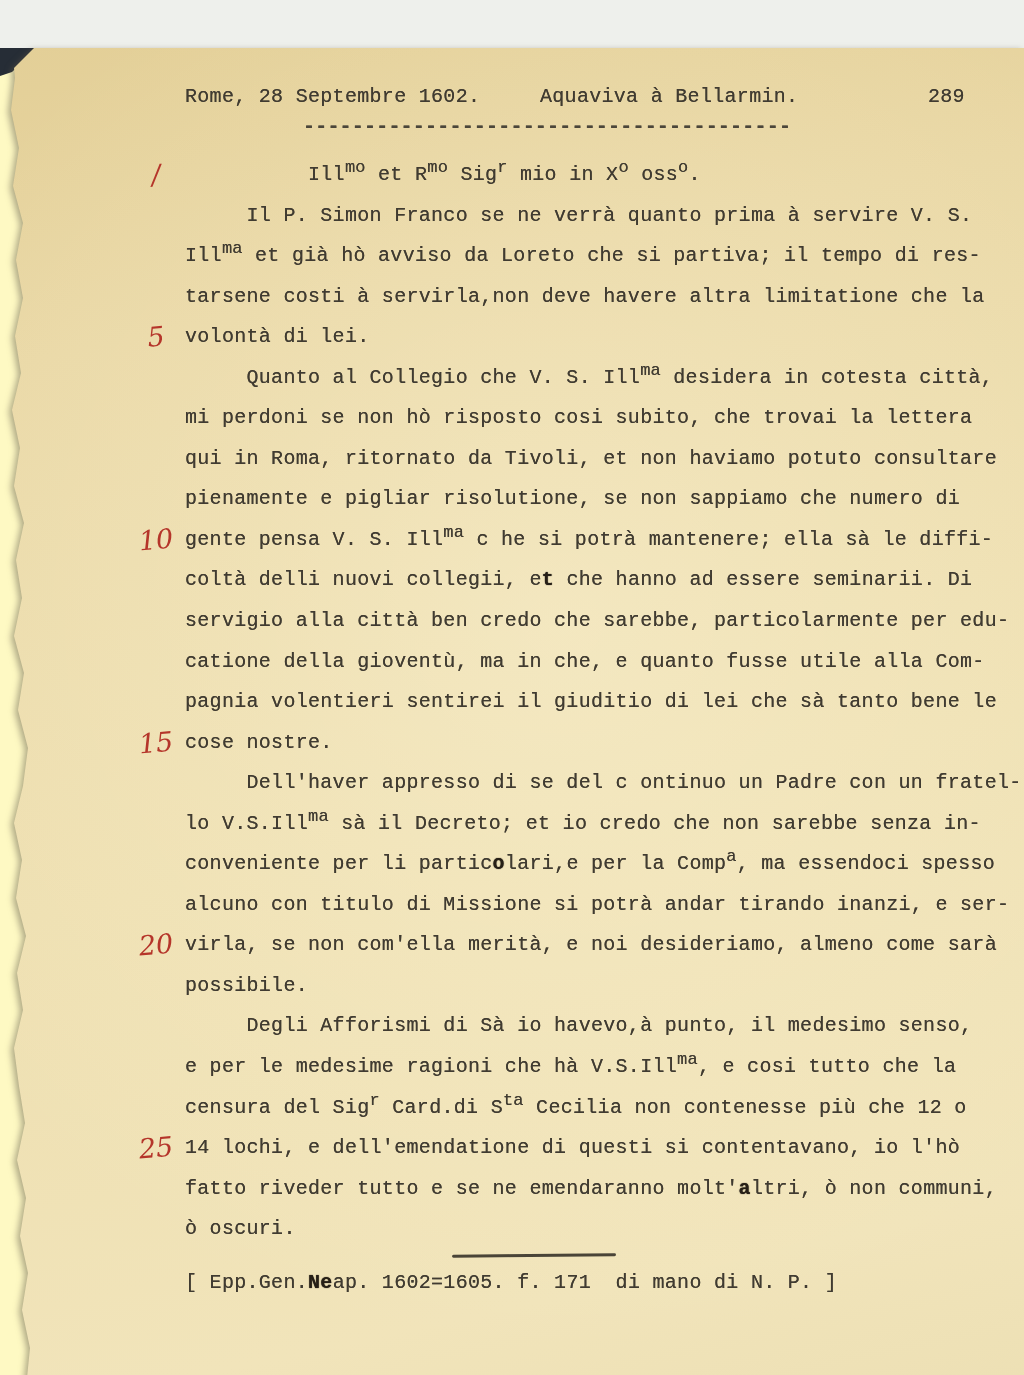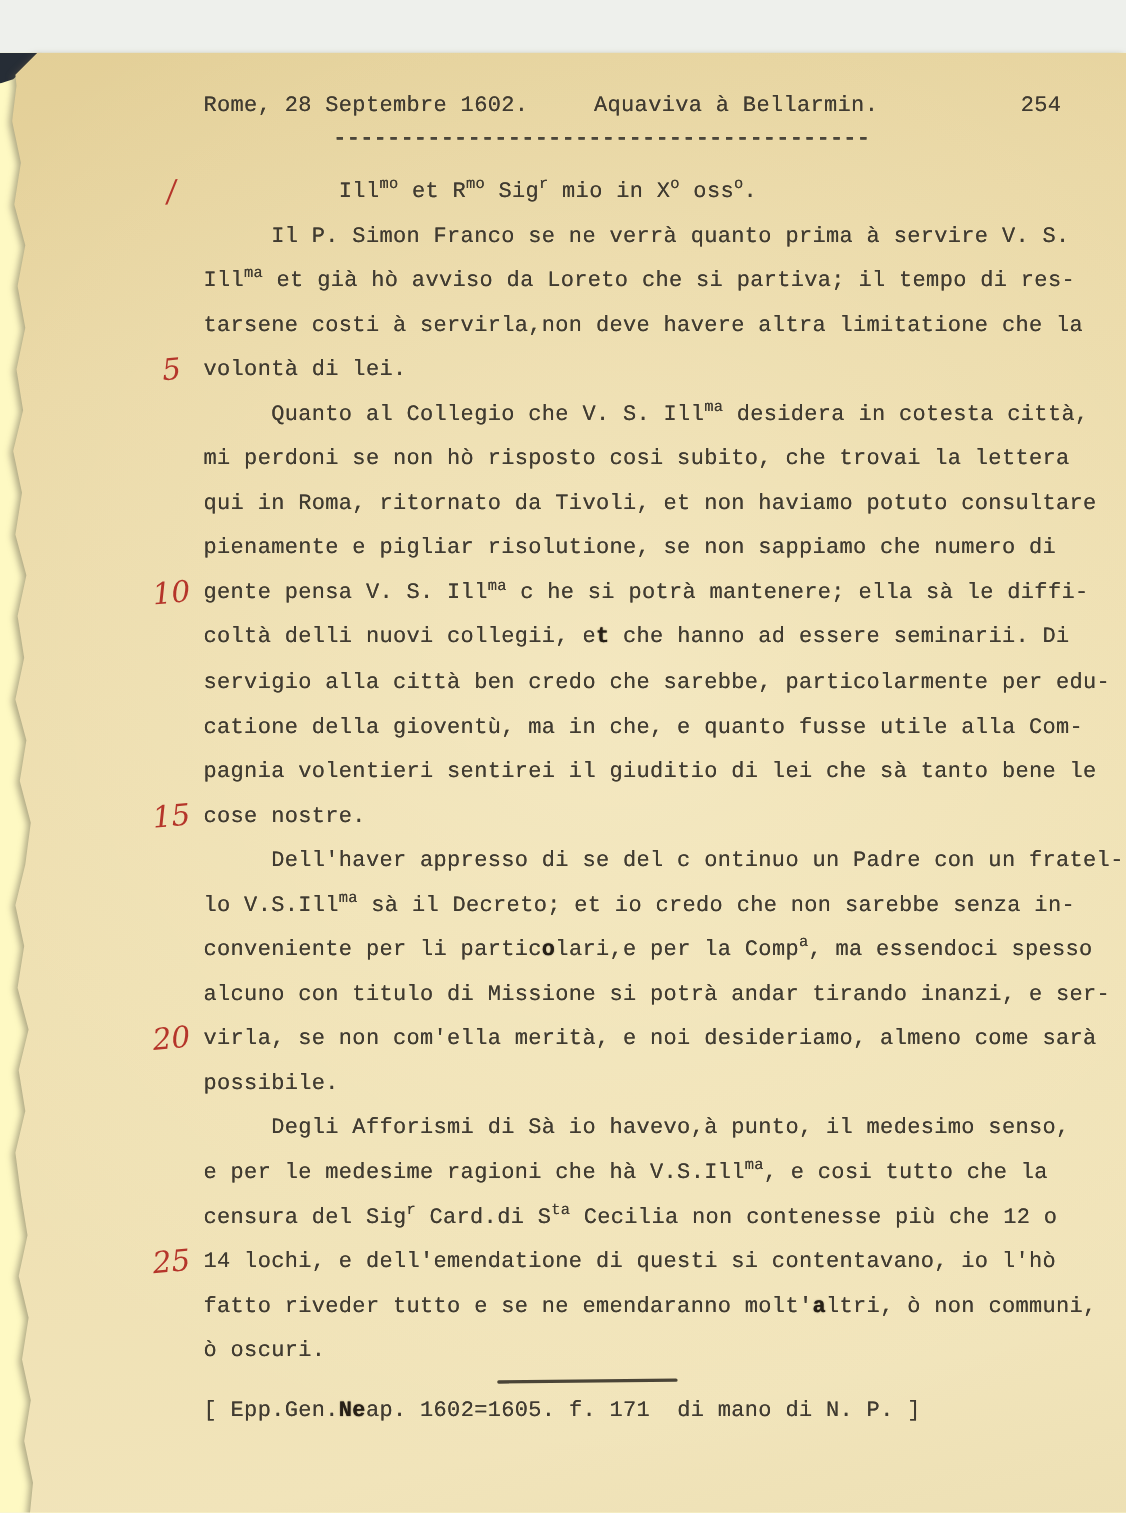--- a/index.html
+++ b/index.html
@@ -37,21 +37,21 @@
     font-size:20px;color:#403b31;letter-spacing:.3px;white-space:pre;
     text-shadow:0 0 .6px rgba(64,59,49,.85);
     position:absolute;line-height:26px;
   }
   .h-date{left:185px;top:36px;}
   .h-title{left:540px;top:36px;text-align:center;}
   .h-page{left:928px;top:36px;}
   .h-sep{left:303px;top:66px;font-weight:bold;letter-spacing:.2px;color:#4b463a;}
   .bodytext{left:185px;top:107px;line-height:40.55px;}
   .line{position:relative;height:40.55px;line-height:40.55px;}
-  .sup{font-size:14px;position:relative;top:-8px;letter-spacing:.2px;}
+  .sup{font-size:17px;position:relative;top:-8px;letter-spacing:.2px;}
   .ovr{font-weight:bold;color:#261f16;text-shadow:0 0 1.1px #261f16;}
   .mark{
     position:absolute;left:-52px;top:0;width:46px;height:40.55px;line-height:40.55px;
     text-align:center;font-family:"DejaVu Serif",serif;font-style:italic;
     font-size:27px;color:#b5352a;letter-spacing:0;text-shadow:none;
     transform:rotate(-5deg);white-space:nowrap;
   }
   .divider{
     position:absolute;left:452px;top:1206px;width:164px;height:3px;
     background:#4a4437;transform:rotate(-.6deg);border-radius:2px;
@@ -61,21 +61,21 @@
 </head>
 <body>
 
 <div class="stage">
   <div class="corner-mark"></div>
   <div class="paper-wrap">
     <div class="paper">
 
       <span class="tw h-date">Rome, 28 Septembre 1602.</span>
       <span class="tw h-title">Aquaviva à Bellarmin.</span>
-      <span class="tw h-page">254</span>
+      <span class="tw h-page">289</span>
       <span class="tw h-sep">----------------------------------------</span>
 
       <div class="tw bodytext"><div class="line"><span class="mark">/</span><span>          Ill</span><span class="sup">mo</span><span> et R</span><span class="sup">mo</span><span> Sig</span><span class="sup">r</span><span> mio in X</span><span class="sup">o</span><span> oss</span><span class="sup">o</span><span>.</span></div><div class="line"><span>     Il P. Simon Franco se ne verrà quanto prima à servire V. S.</span></div><div class="line"><span>Ill</span><span class="sup">ma</span><span> et già hò avviso da Loreto che si partiva; il tempo di res-</span></div><div class="line"><span>tarsene costi à servirla,non deve havere altra limitatione che la</span></div><div class="line"><span class="mark">5</span><span>volontà di lei.</span></div><div class="line"><span>     Quanto al Collegio che V. S. Ill</span><span class="sup">ma</span><span> desidera in cotesta città,</span></div><div class="line"><span>mi perdoni se non hò risposto cosi subito, che trovai la lettera</span></div><div class="line"><span>qui in Roma, ritornato da Tivoli, et non haviamo potuto consultare</span></div><div class="line"><span>pienamente e pigliar risolutione, se non sappiamo che numero di</span></div><div class="line"><span class="mark">10</span><span>gente pensa V. S. Ill</span><span class="sup">ma</span><span> c he si potrà mantenere; ella sà le diffi-</span></div><div class="line"><span>coltà delli nuovi collegii, e</span><span class="ovr">t</span><span> che hanno ad essere seminarii. Di</span></div><div class="line"><span>servigio alla città ben credo che sarebbe, particolarmente per edu-</span></div><div class="line"><span>catione della gioventù, ma in che, e quanto fusse utile alla Com-</span></div><div class="line"><span>pagnia volentieri sentirei il giuditio di lei che sà tanto bene le</span></div><div class="line"><span class="mark">15</span><span>cose nostre.</span></div><div class="line"><span>     Dell'haver appresso di se del c ontinuo un Padre con un fratel-</span></div><div class="line"><span>lo V.S.Ill</span><span class="sup">ma</span><span> sà il Decreto; et io credo che non sarebbe senza in-</span></div><div class="line"><span>conveniente per li partic</span><span class="ovr">o</span><span>lari,e per la Comp</span><span class="sup">a</span><span>, ma essendoci spesso</span></div><div class="line"><span>alcuno con titulo di Missione si potrà andar tirando inanzi, e ser-</span></div><div class="line"><span class="mark">20</span><span>virla, se non com'ella merità, e noi desideriamo, almeno come sarà</span></div><div class="line"><span>possibile.</span></div><div class="line"><span>     Degli Afforismi di Sà io havevo,à punto, il medesimo senso,</span></div><div class="line"><span>e per le medesime ragioni che hà V.S.Ill</span><span class="sup">ma</span><span>, e cosi tutto che la</span></div><div class="line"><span>censura del Sig</span><span class="sup">r</span><span> Card.di S</span><span class="sup">ta</span><span> Cecilia non contenesse più che 12 o</span></div><div class="line"><span class="mark">25</span><span>14 lochi, e dell'emendatione di questi si contentavano, io l'hò</span></div><div class="line"><span>fatto riveder tutto e se ne emendaranno molt'</span><span class="ovr">a</span><span>ltri, ò non communi,</span></div><div class="line"><span>ò oscuri.</span></div></div>
 
       <div class="divider"></div>
 
       <div class="tw footer"><span>[ Epp.Gen.</span><span class="ovr">Ne</span><span>ap. 1602=1605. f. 171  di mano di N. P. ]</span></div>
 
     </div>
   </div>

